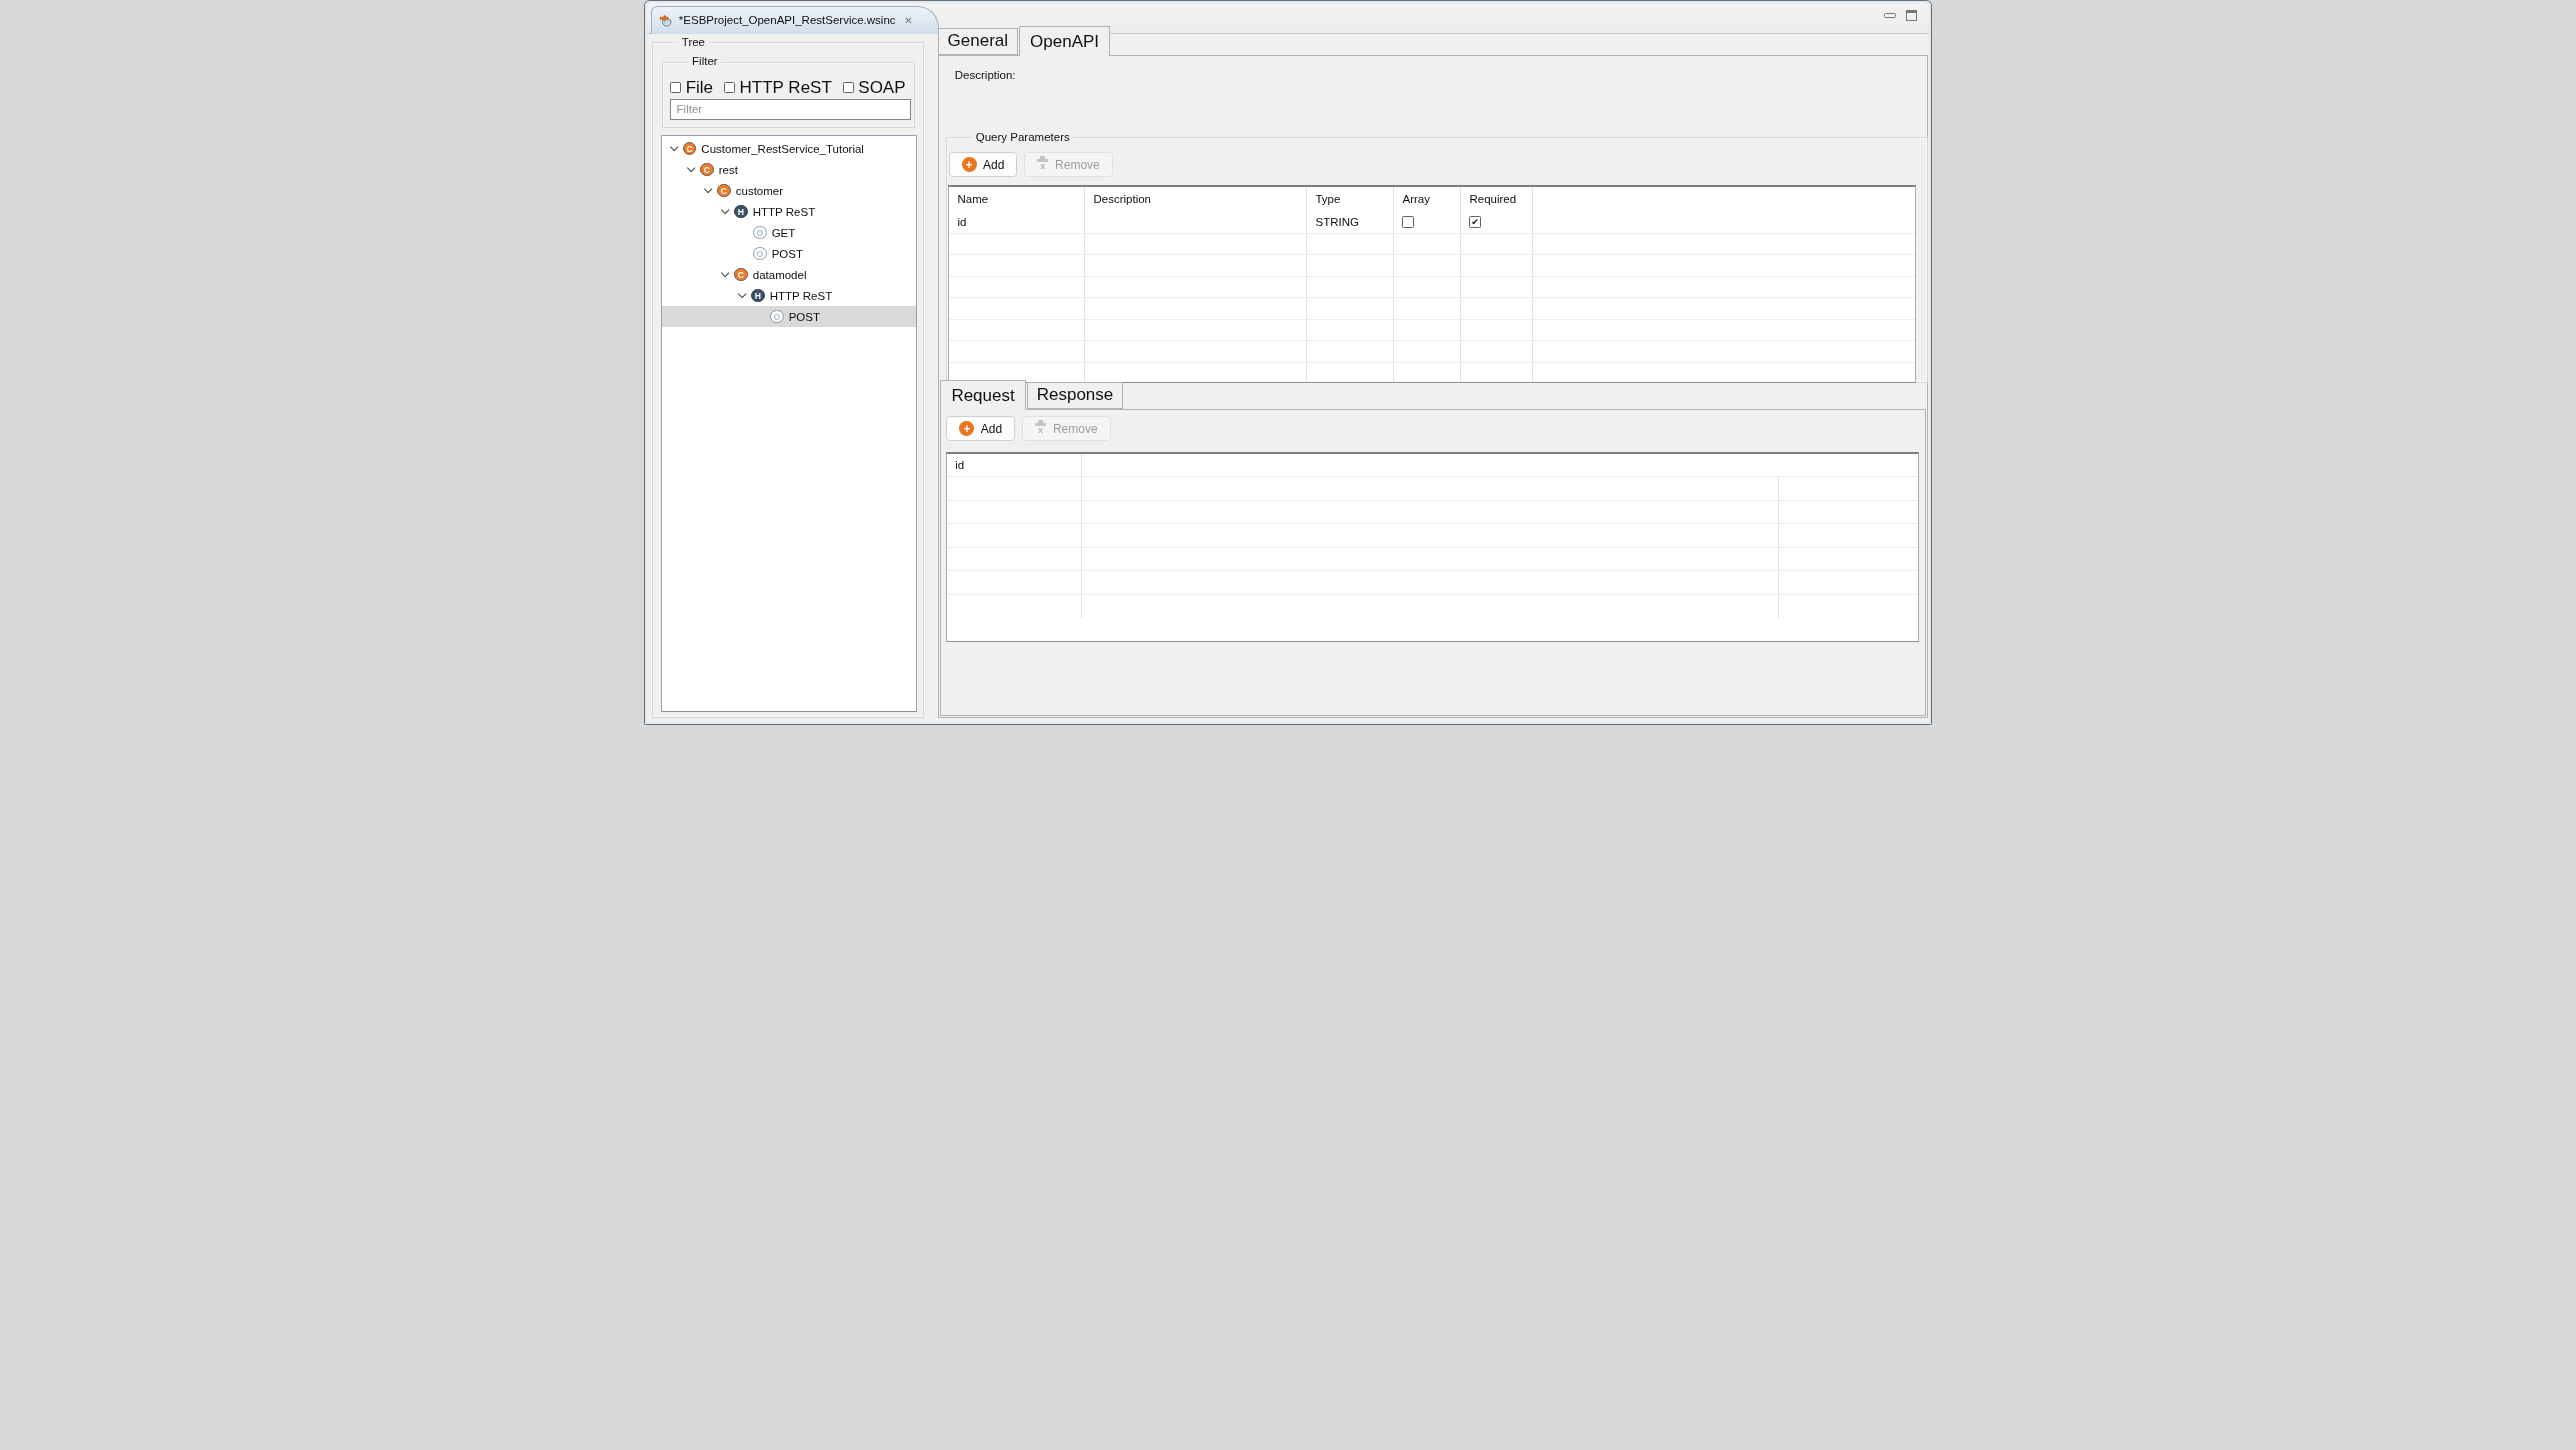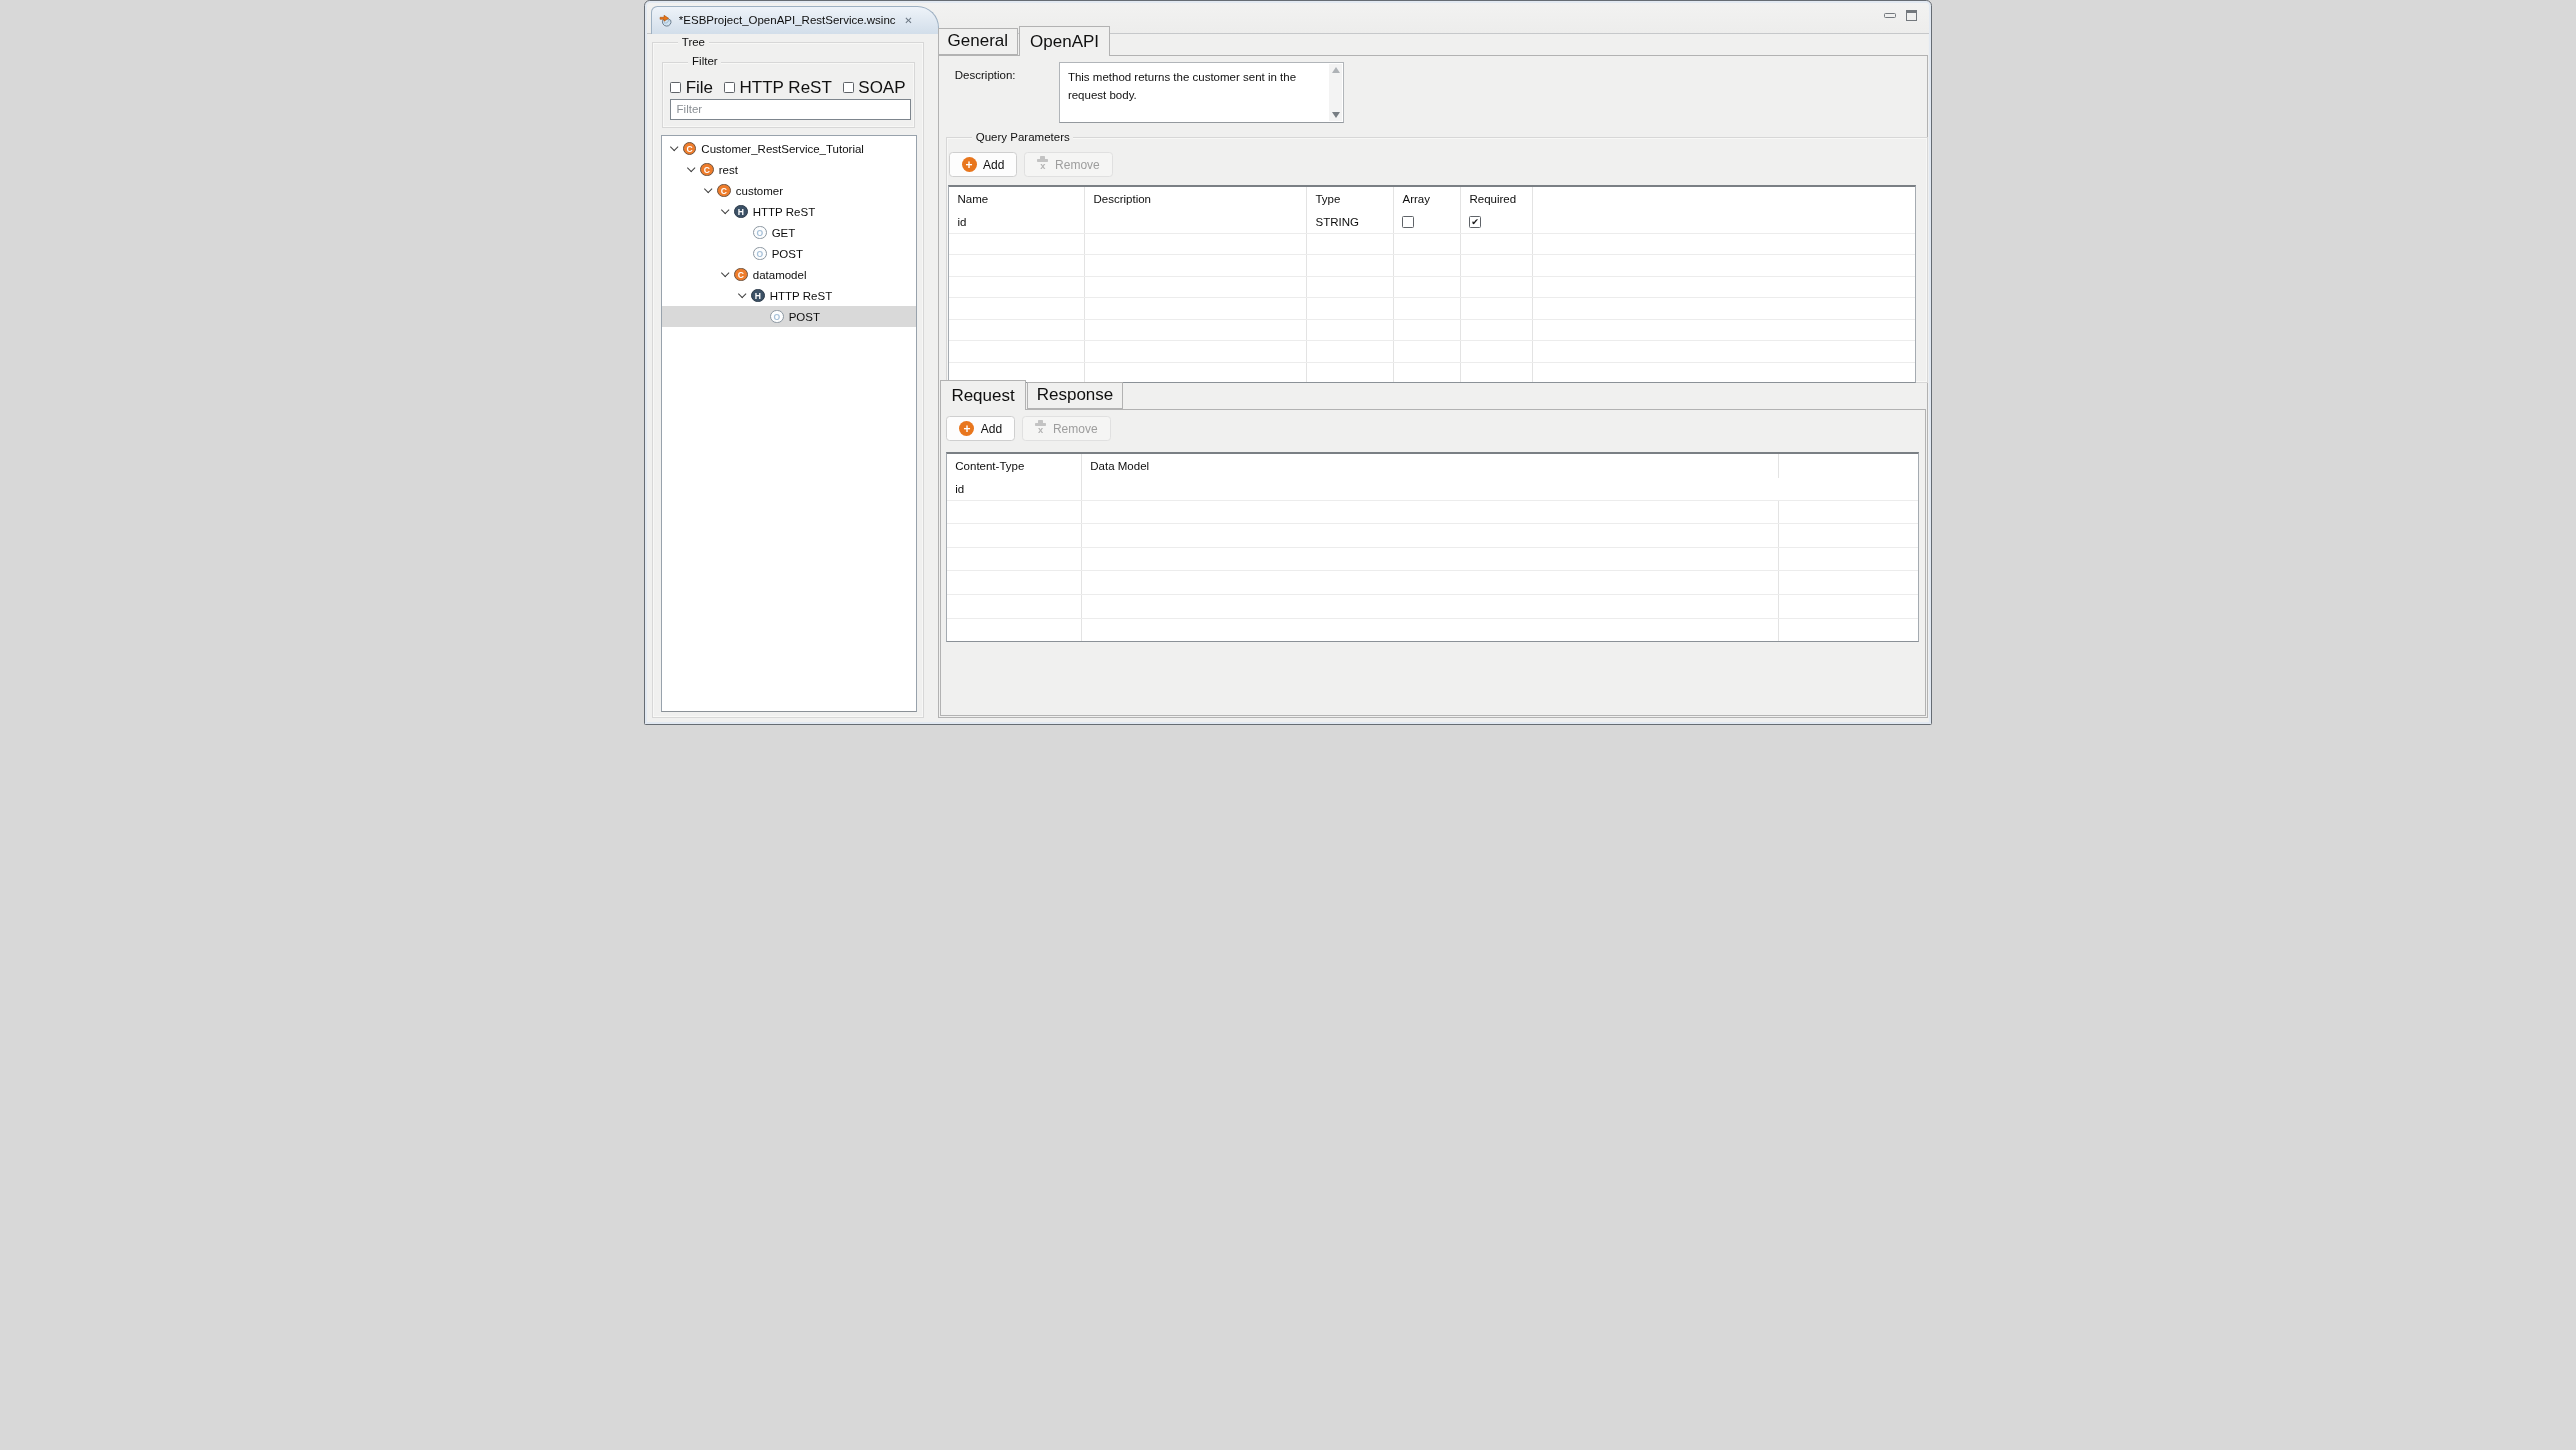--- a/index.html
+++ b/index.html
@@ -191,27 +191,20 @@
   </div>
 
   <div class="main-tabs">
       <div class="mtab">General</div>
       <div class="mtab active">OpenAPI</div>
     </div>
 
   <div class="main-body">
 
     <span class="desc-label">Description:</span>
-    <div class="desc-box">
-      <div class="desc-text">This method returns the customer sent in the request body.</div>
-      <div class="desc-sb">
-        <div class="arr-up"></div>
-        <div class="arr-down"></div>
-      </div>
-    </div>
 
     <div class="qp-group group">
       <span class="group-label">Query Parameters</span>
       <div class="btn-row">
         <div class="btn">
           <span class="plus-icon">+</span>
           <span>Add</span>
         </div>
         <div class="btn disabled">
           <span class="trash-icon">
@@ -313,25 +306,20 @@
         </div>
         <div class="btn disabled">
           <span class="trash-icon">
             <span class="trash-lid"></span>
               <span class="trash-x">x</span>
           </span>
           <span>Remove</span>
         </div>
       </div>
       <div class="swt-table rr-table">
-          <div class="trow thead">
-            <div class="tcell hcell" style="width: 135px;">Content-Type</div>
-            <div class="tcell hcell" style="width: 697px;">Data Model</div>
-            <div class="tcell hcell filler"></div>
-          </div>
           <div class="trow tdata">
             <div class="tcell" style="width: 135px;">id</div>
             <div class="tcell filler"></div>
           </div>
           <div class="trow empty">
             <div class="tcell" style="width: 135px;"></div>
             <div class="tcell" style="width: 697px;"></div>
             <div class="tcell filler"></div>
           </div>
           <div class="trow empty">

